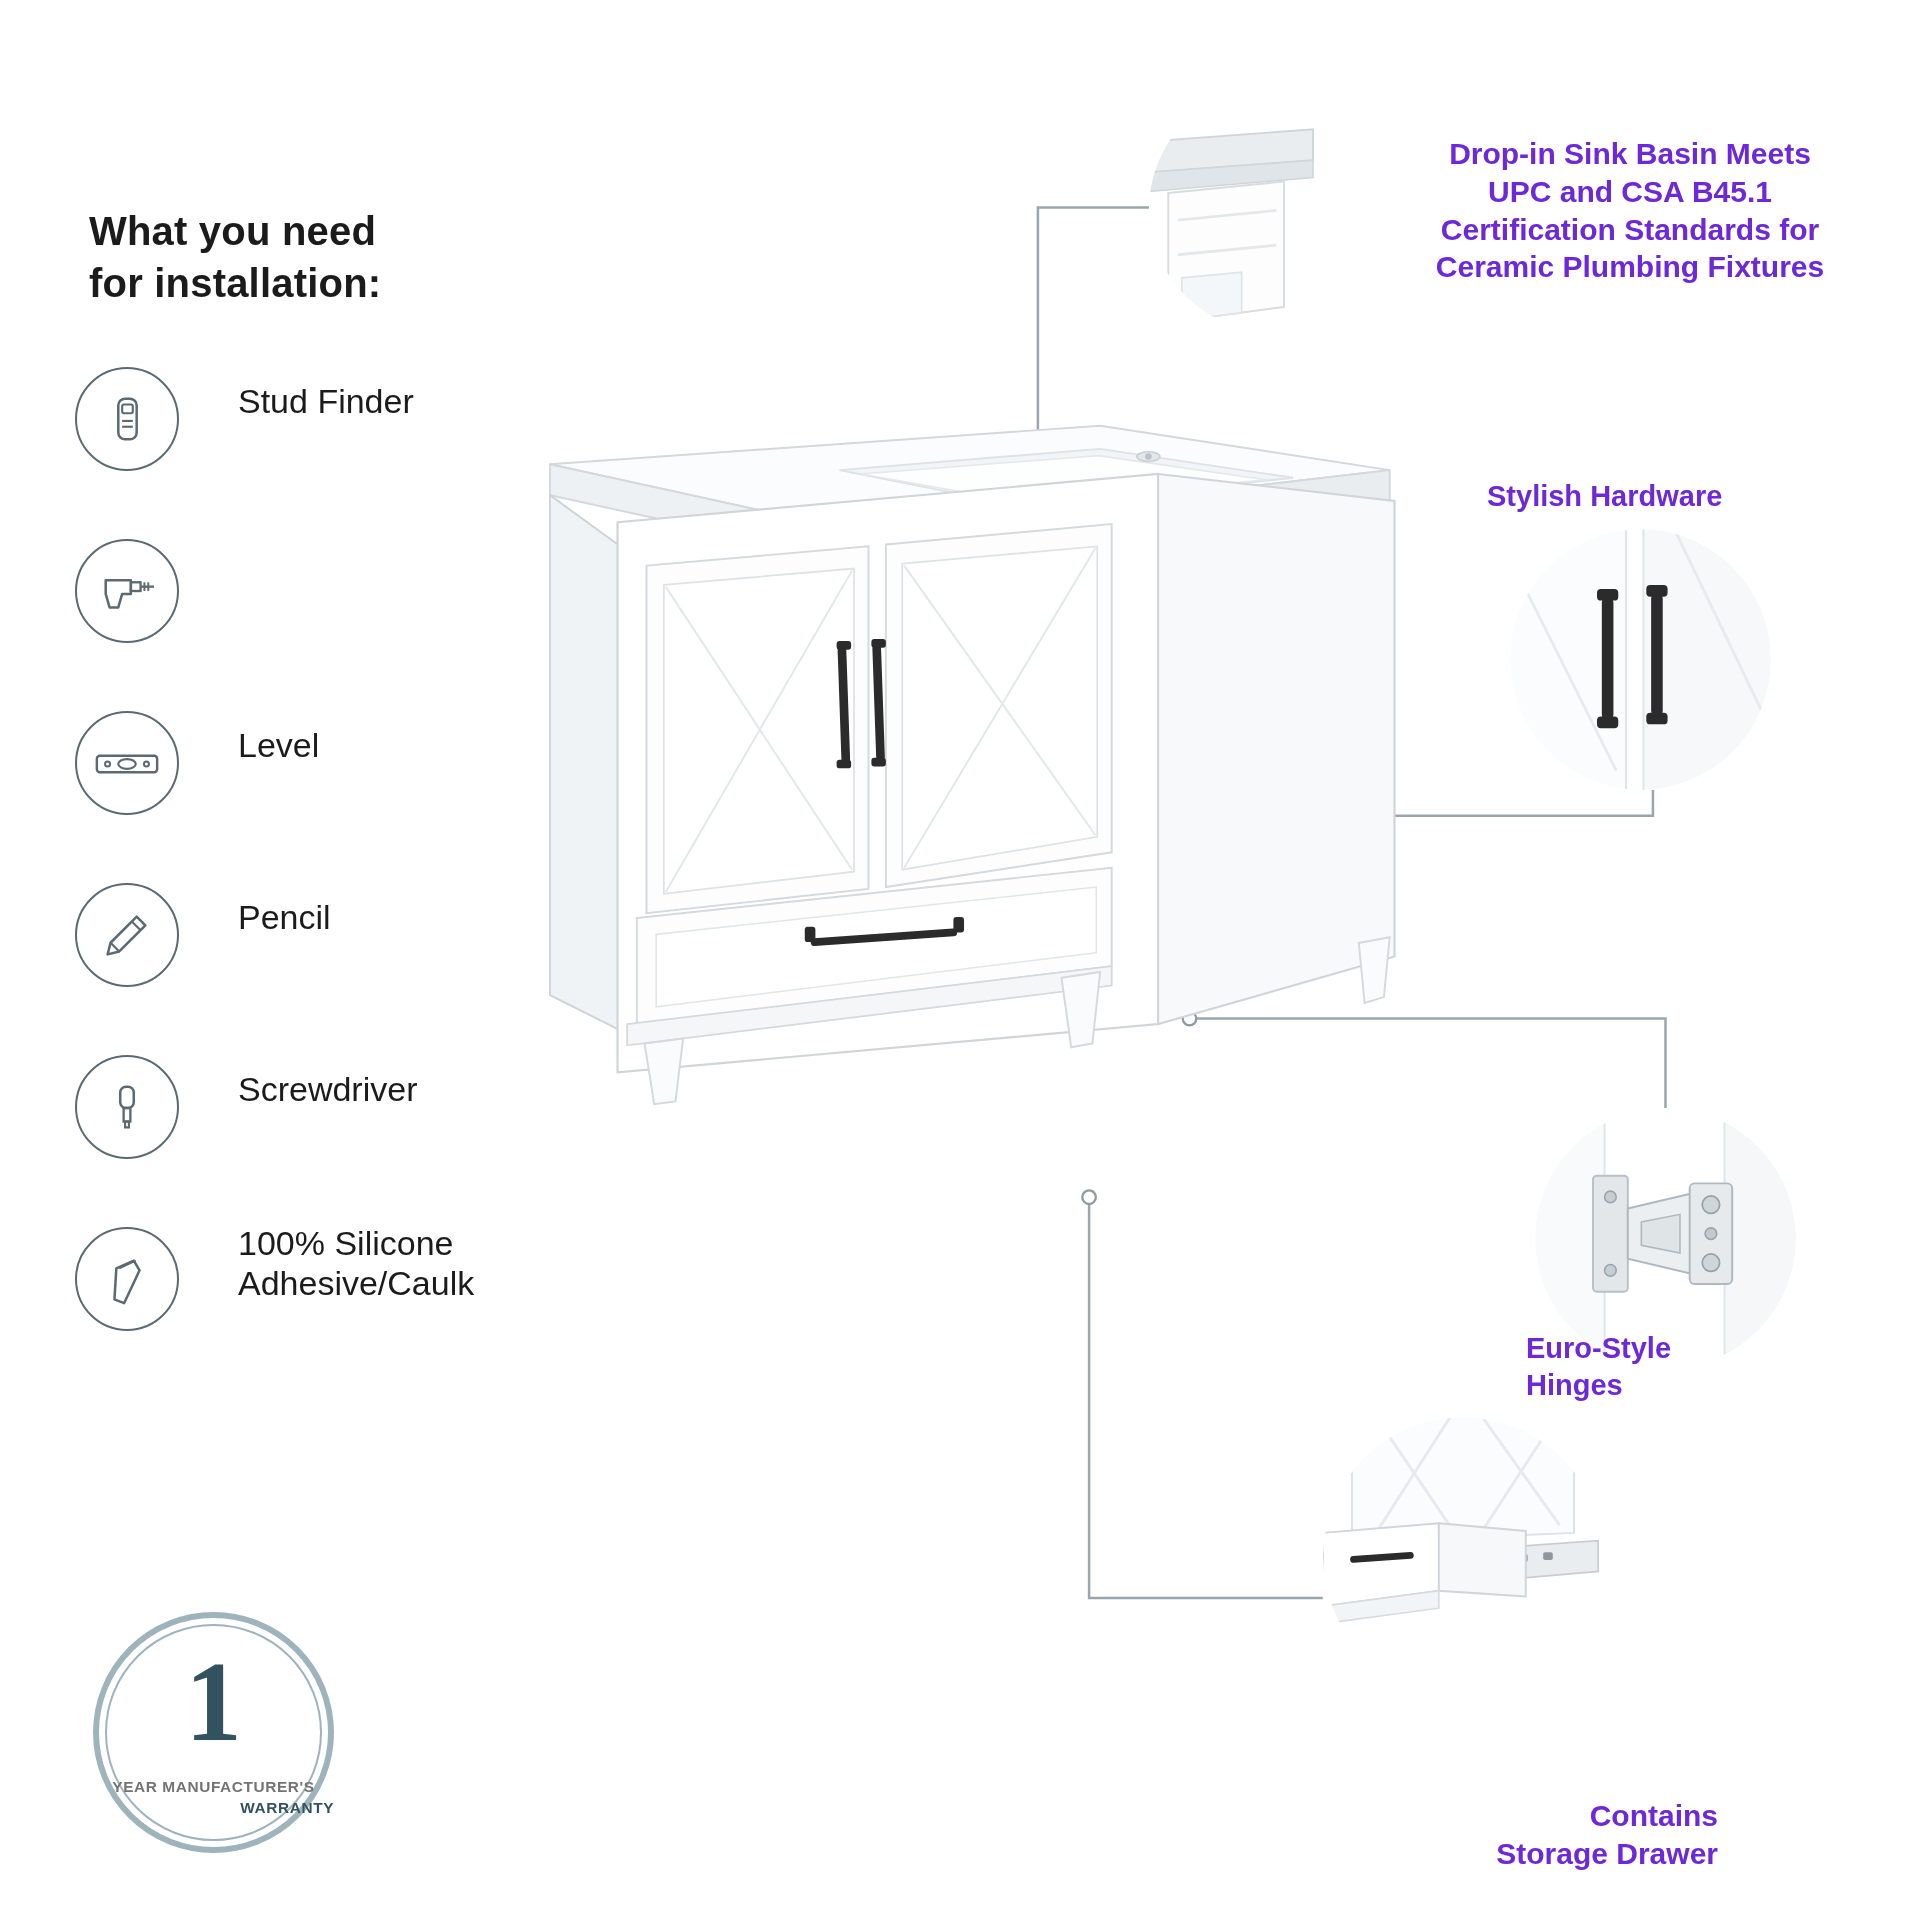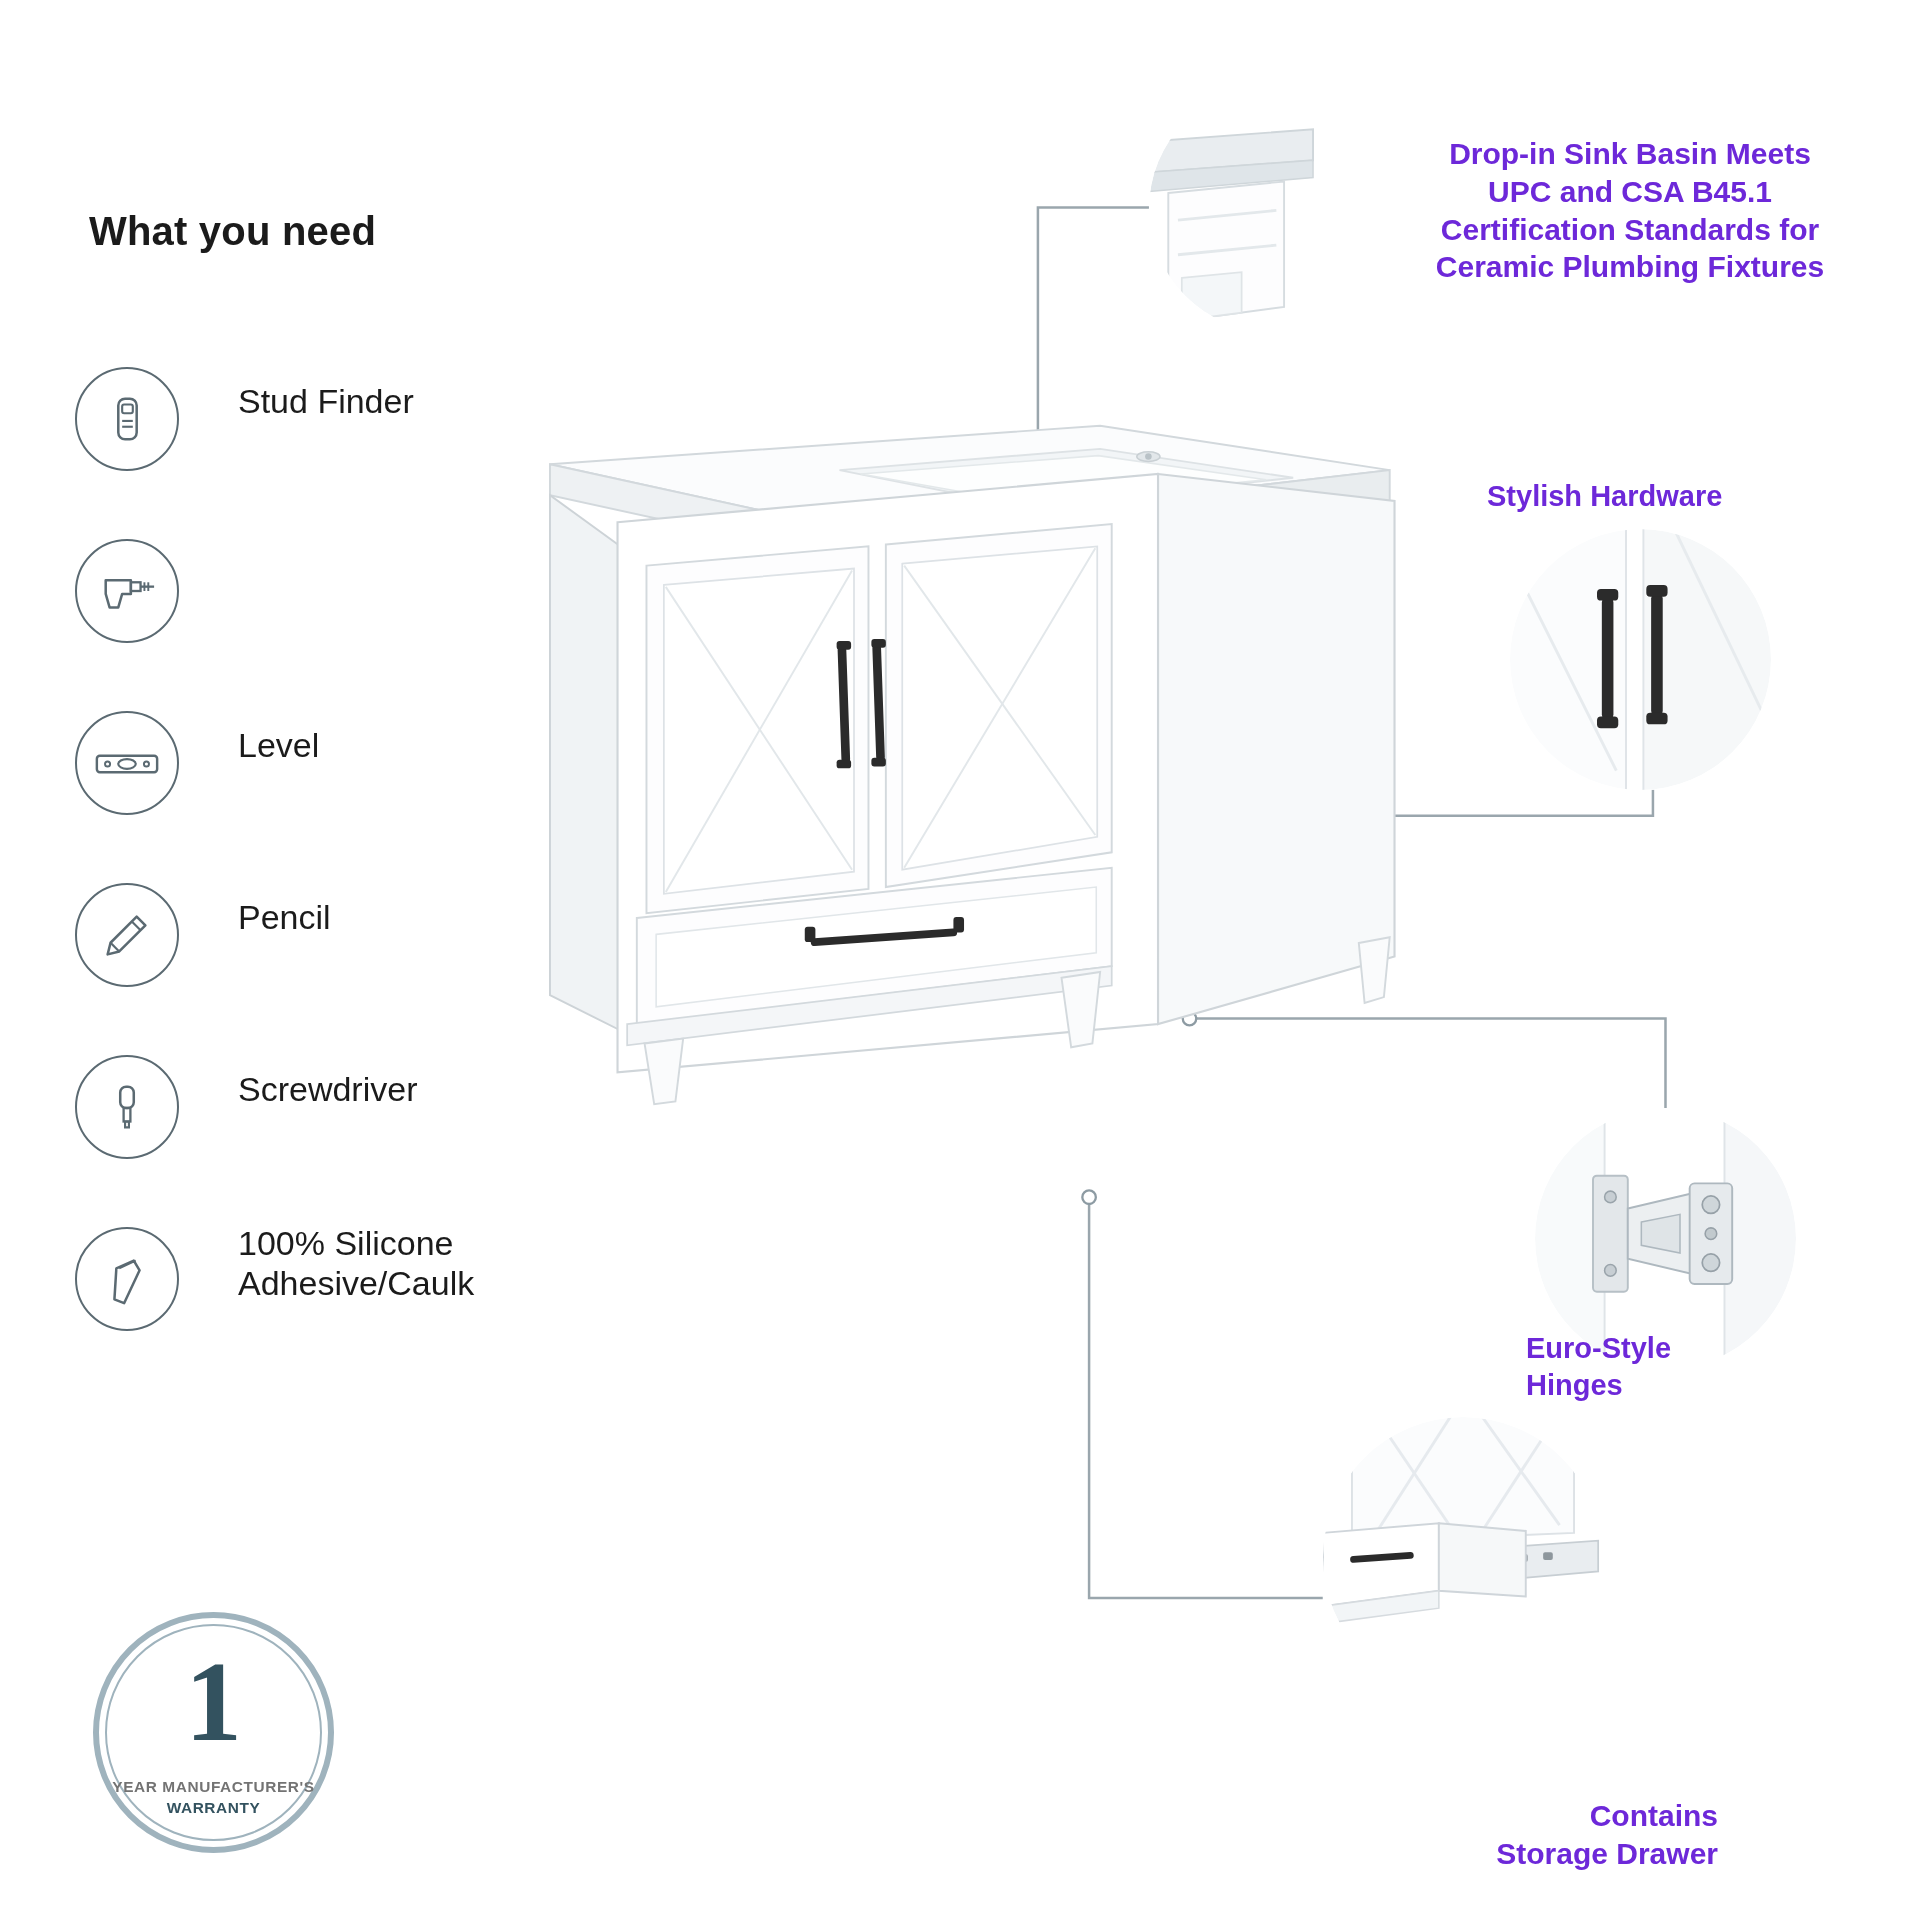--- a/index.html
+++ b/index.html
@@ -113,21 +113,21 @@
     text-align: center;
     font-size: 15.4px;
     font-weight: 700;
     letter-spacing: 0.6px;
     color: #737373;
   }
   #warranty .w2 {
     position: absolute;
     top: 187px;
     left: 0; width: 100%;
-    text-align: center;
+    text-align: right;
     font-size: 15.4px;
     font-weight: 700;
     letter-spacing: 0.6px;
     color: #33525f;
   }
 
   
   .callout-text {
     position: absolute;
     font-weight: 700;
@@ -201,20 +201,21 @@
     pointer-events: none;
   }
 
   svg { display:block; }
 </style>
 </head>
 <body>
 
 <div id="needs-heading">
   <div>What you need</div>
+  <div>for installation:</div>
 </div>
 
 <div id="needs-list">
 
   <div class="need-row">
     <div class="need-circle">
       <svg width="60" height="60" viewBox="0 0 62 62">
         <rect x="22" y="10" width="19" height="42" rx="7" fill="none" stroke="#5b6a72" stroke-width="2.6"></rect>
         <rect x="26" y="16" width="11" height="9" rx="2" fill="none" stroke="#5b6a72" stroke-width="2.2"></rect>
         <line x1="26" y1="33" x2="37" y2="33" stroke="#5b6a72" stroke-width="2.2"></line>

